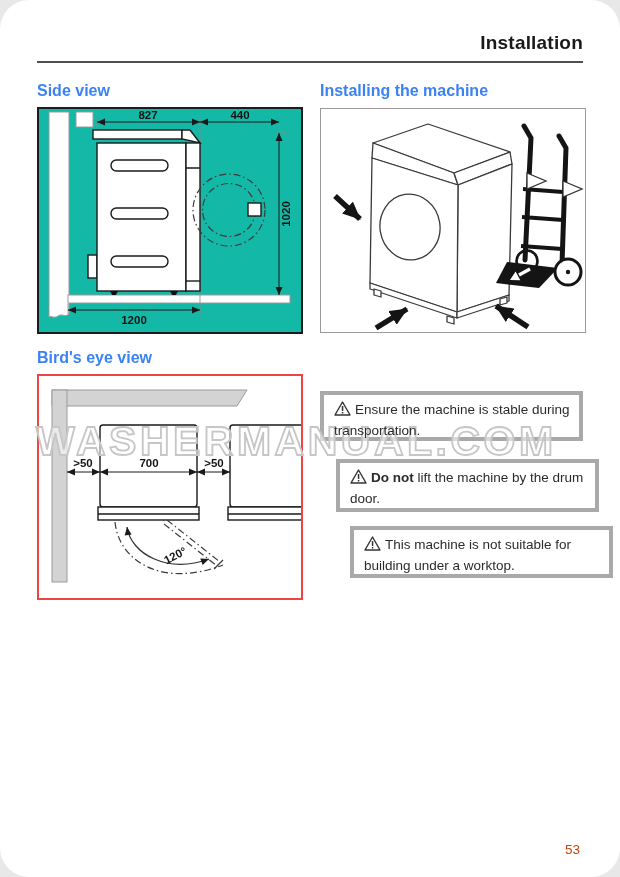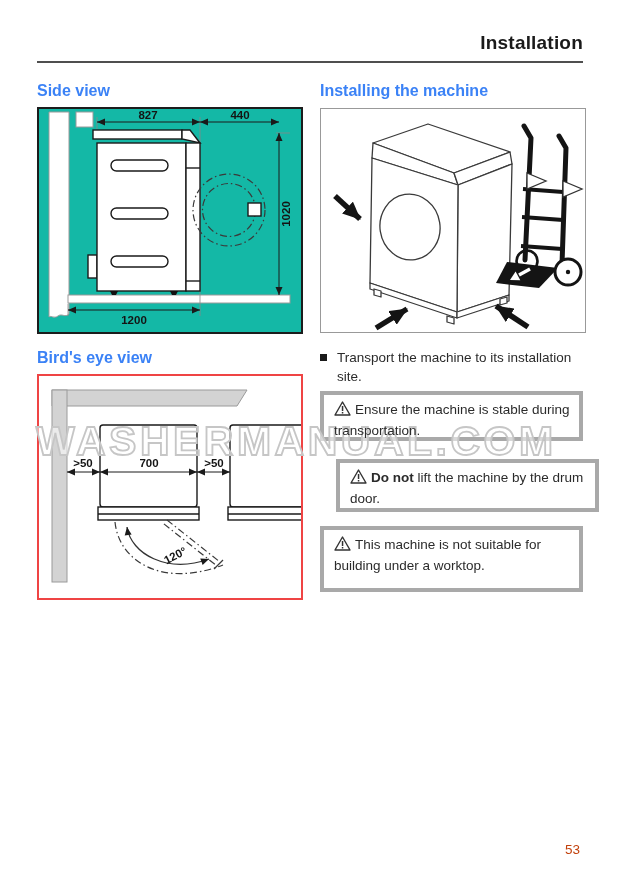--- a/index.html
+++ b/index.html
@@ -1,40 +1,40 @@
 <!DOCTYPE html>
 <html><head>
 <meta charset="utf-8">
 <style>
   html,body{margin:0;padding:0;background:#e8e8e8;}
   #page{
     position:relative; width:620px; height:877px; background:#ffffff;
     font-family:"Liberation Sans","DejaVu Sans",sans-serif; color:#2b2b2b;
-    overflow:hidden; margin:0 auto;
+    overflow:hidden; margin:0 auto;border-radius:29px;
   }
   .abs{position:absolute;}
   #header-title{top:32px; right:37px; font-size:19px; font-weight:bold; color:#1a1a1a; letter-spacing:.2px;}
   #header-rule{top:61px; left:37px; width:546px; height:2px; background:#4f4f4f;}
   .sec-title{font-size:16px; font-weight:bold; color:#3b82f6;}
   #side-title{top:82px; left:37px;}
   #install-title{top:82px; left:320px;}
   #birds-title{top:349px; left:37px;}
   #side-frame{top:107px; left:37px; width:266px; height:227px; border:2px solid #1c1c1c; box-sizing:border-box; background:#14b8a6;}
   #install-frame{top:108px; left:320px; width:266px; height:225px; border:1px solid #999; box-sizing:border-box; background:#fff;}
   #birds-frame{top:374px; left:37px; width:266px; height:226px; border:2px solid #ef4444; box-sizing:border-box; background:#fff;}
   #transport-bullet{top:349px; left:320px; width:252px; font-size:13.5px; line-height:18.5px; padding-left:17px;}
   #transport-bullet .sq{position:absolute; left:0; top:5px; width:7px; height:7px; background:#1a1a1a;}
   .warn{
     position:absolute; left:320px; width:263px; box-sizing:border-box;
     border:4px solid #a9a9a9; background:#fff; padding:5px 8px 5px 10px;
     font-size:13.5px; line-height:19px;
   }
   #warn-0{top:391px; height:50px;}
   #warn-1{top:459px; height:53px;margin-left:16px;}
-  #warn-2{top:526px; height:66px;}
+  #warn-2{top:526px; height:52px;margin-left:30px;}
   .warn .inner{position:relative; z-index:60;}
   .warn b{font-weight:bold;}
   .warn-icon{display:inline-block; vertical-align:-2px; margin-right:4px;}
   #watermark{
     top:418px; left:36px; z-index:40; white-space:nowrap;
     font-size:41px; font-weight:bold; letter-spacing:3.5px;
     color:rgba(255,255,255,0.55);
     -webkit-text-stroke:1.8px #c6c6c6;
     pointer-events:none;
   }
@@ -194,24 +194,20 @@
         <line class="dash" x1="128" y1="144" x2="181" y2="186"></line>
         <line class="dash" x1="124.9" y1="147.9" x2="177.9" y2="189.9"></line>
         <line x1="184" y1="184" x2="175" y2="193" stroke="#3a3a3a" stroke-width="1.2"></line>
         <path d="M88,151 C92,178 128,198 170,183" fill="none" stroke="#333" stroke-width="1.3" marker-start="url(#dB)" marker-end="url(#dB)"></path>
         <path class="dash" d="M76,146 C80,186 124,212 184,189"></path>
         <text x="138" y="183" text-anchor="middle" transform="rotate(-27 138 183)" font-weight="normal">120°</text>
       </g>
     </svg>
   </div>
 
-  <div class="abs" id="transport-bullet">
-    <span class="sq"></span>
-    <span>Transport the machine to its installation site.</span>
-  </div>
 
   <div class="warn" id="warn-0">
     <span class="inner">
       <span class="warn-icon">
         <svg width="17" height="15" viewBox="0 0 17 15">
             <polygon points="8.5,1 16,14 1,14" fill="#fff" stroke="#333" stroke-width="1.4" stroke-linejoin="round"></polygon>
             <rect x="7.8" y="5" width="1.5" height="5" fill="#333"></rect>
             <rect x="7.8" y="11" width="1.5" height="1.5" fill="#333"></rect>
           </svg>
       </span><b></b><span>Ensure the machine is stable during transportation.</span>

